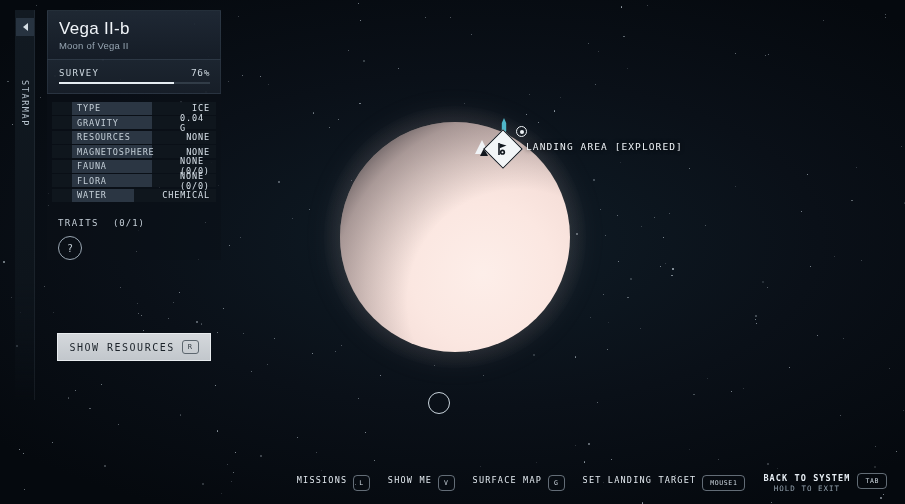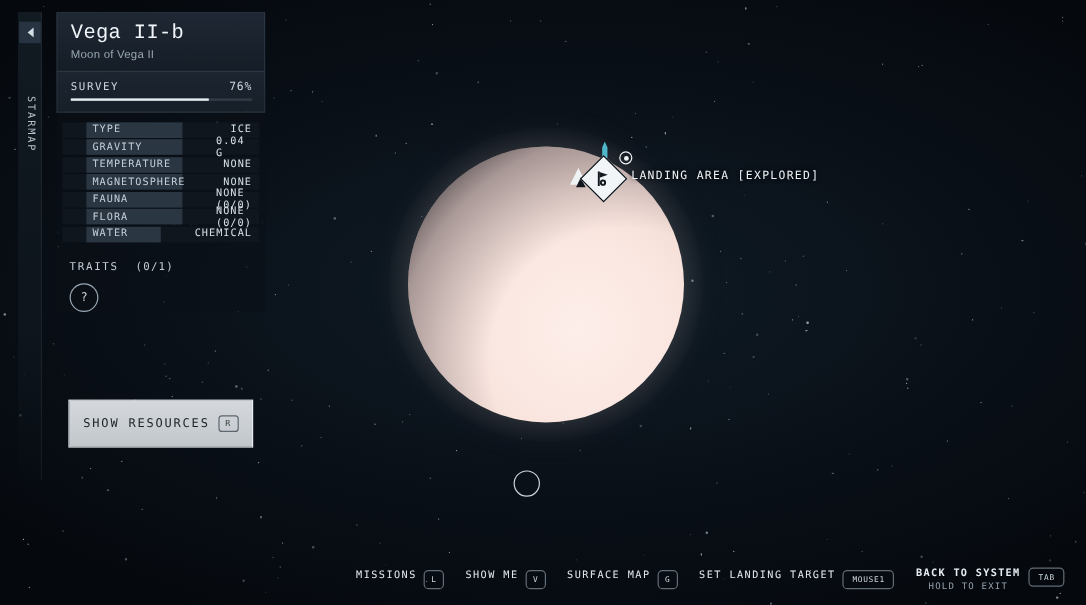--- a/index.html
+++ b/index.html
@@ -115,21 +115,21 @@
   
   #panel {
     position:absolute; left:47px; top:10px; width:174px;
     background:rgba(11,17,24,0.55);
   }
   #panel-head {
     background:linear-gradient(180deg, rgba(32,42,54,0.92), rgba(22,30,40,0.92));
     border:1px solid rgba(120,140,160,0.16);
     padding:8px 10px 8px 11px;
   }
-  #planet-name { font-family:Liberation Mono, monospace; font-size:17px; font-weight:400; letter-spacing:0.3px; color:#f0f4f8; line-height:1.15;}
+  #planet-name { font-family:Liberation Sans, sans-serif; font-size:17px; font-weight:400; letter-spacing:0.3px; color:#f0f4f8; line-height:1.15;}
   #planet-sub { font-family:"Liberation Sans", sans-serif; font-size:9.5px; color:#97a5b2; margin-top:1px; letter-spacing:0.2px;}
 
   #survey-block {
     background:linear-gradient(180deg, rgba(30,40,51,0.9), rgba(24,32,42,0.9));
     border:1px solid rgba(120,140,160,0.14);
     border-top:none;
     padding:7px 10px 9px 11px;
   }
   #survey-row { display:flex; justify-content:space-between; align-items:baseline; }
   #survey-label { font-size:9px; letter-spacing:1.3px; color:#ccd6de; }
@@ -167,21 +167,21 @@
   .res-glyph { position:absolute; left:0; right:0; top:2px; text-align:center; font-size:6px; line-height:6px; }
 
   #traits-section { padding:11px 11px 0 11px; }
   #trait-unknown {
     margin-top:8px; width:24px; height:24px; border-radius:50%;
     border:1.2px solid #9aa7b3; display:flex; align-items:center; justify-content:center;
     font-size:10px; color:#c3cdd6;
   }
 
   #show-res-btn {
-    position:absolute; left:57px; top:333px; width:154px; height:40px;
+    position:absolute; left:57px; top:333px; width:154px; height:28px;
     background:linear-gradient(180deg,#d4d8dc 0%, #c2c7cc 100%);
     border:1px solid #e8ecef;
     display:flex; align-items:center; justify-content:center; gap:7px;
     cursor:pointer;
   }
   #show-res-label { font-size:10px; letter-spacing:1.5px; color:#1b2229; }
   .keycap {
     border:1px solid #5d676f; border-radius:3px;
     font-size:7px; letter-spacing:0.6px; color:#39424a;
     padding:2px 5px; min-width:15px; text-align:center;
@@ -505,21 +505,21 @@
   <div id="stats">
       <div class="stat-row">
         <div class="stat-key">TYPE</div>
         <div class="stat-val">ICE</div>
       </div>
       <div class="stat-row">
         <div class="stat-key">GRAVITY</div>
         <div class="stat-val">0.04 G</div>
       </div>
       <div class="stat-row">
-        <div class="stat-key">TEMPERATURE</div>
+        <div class="stat-key">RESOURCES</div>
         <div class="stat-val">NONE</div>
       </div>
       <div class="stat-row">
         <div class="stat-key">MAGNETOSPHERE</div>
         <div class="stat-val">NONE</div>
       </div>
       <div class="stat-row">
         <div class="stat-key">FAUNA</div>
         <div class="stat-val">NONE (0/0)</div>
       </div>

